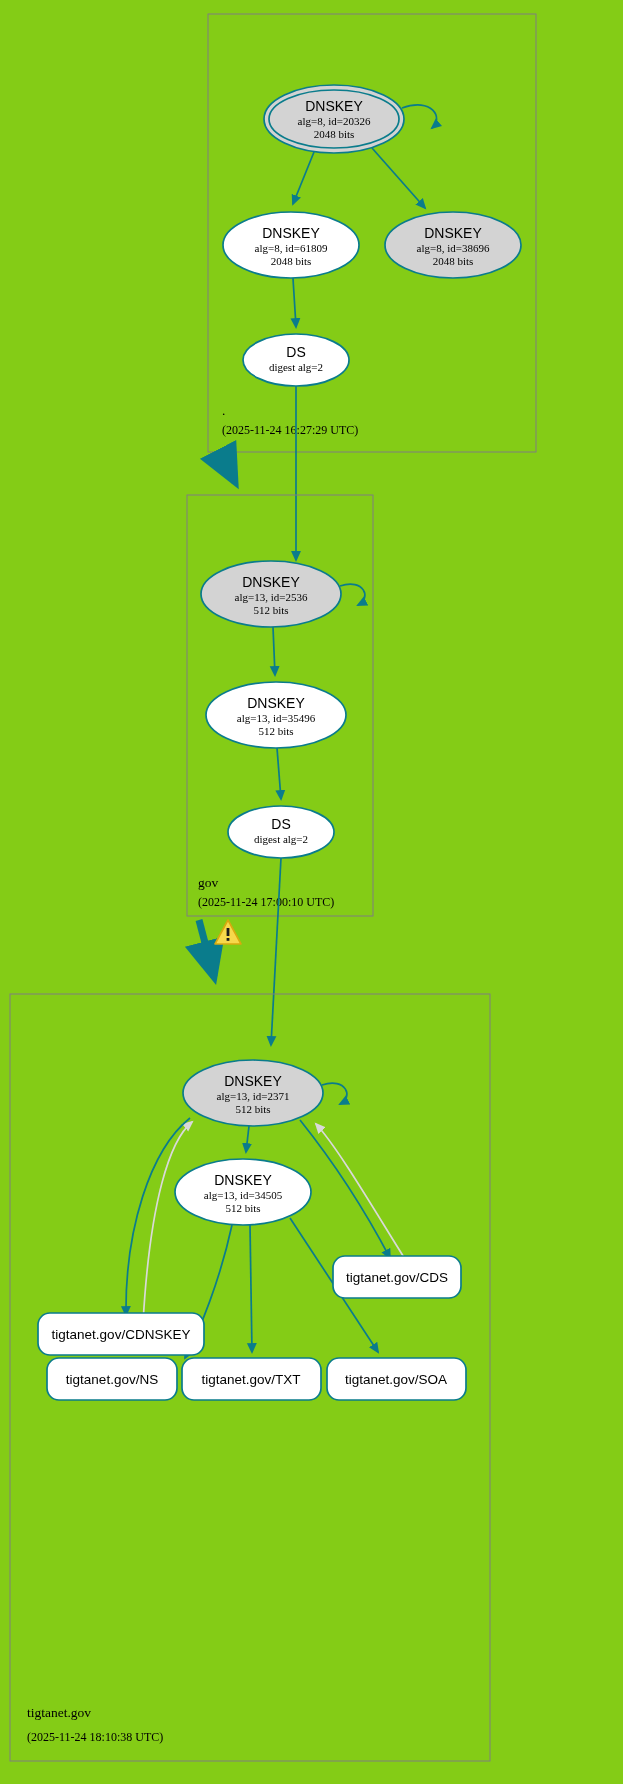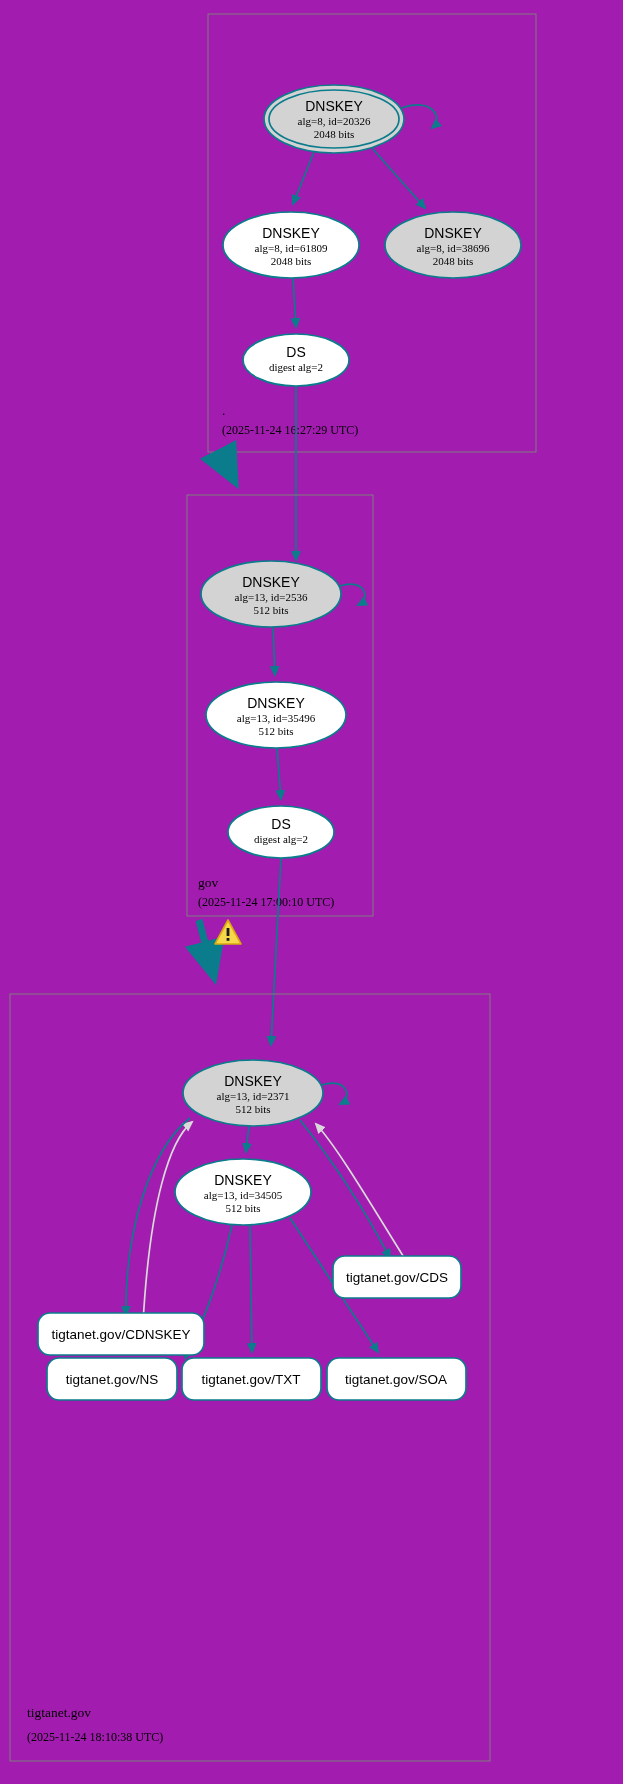--- a/index.html
+++ b/index.html
@@ -8,21 +8,21 @@
     background: #ffffff;
   }
   body {
     font-family: "Liberation Sans", sans-serif;
   }
   #stage {
     position: relative;
     width: 623px;
     height: 1784px;
     overflow: hidden;
-    background: #a21caf;
+    background: #84cc16;
   }
   #graph {
     position: absolute;
     left: 0;
     top: 0;
   }
   .zone-label-name {
     font-family: "Liberation Serif", serif;
     font-size: 13.5px;
     fill: #000000;

